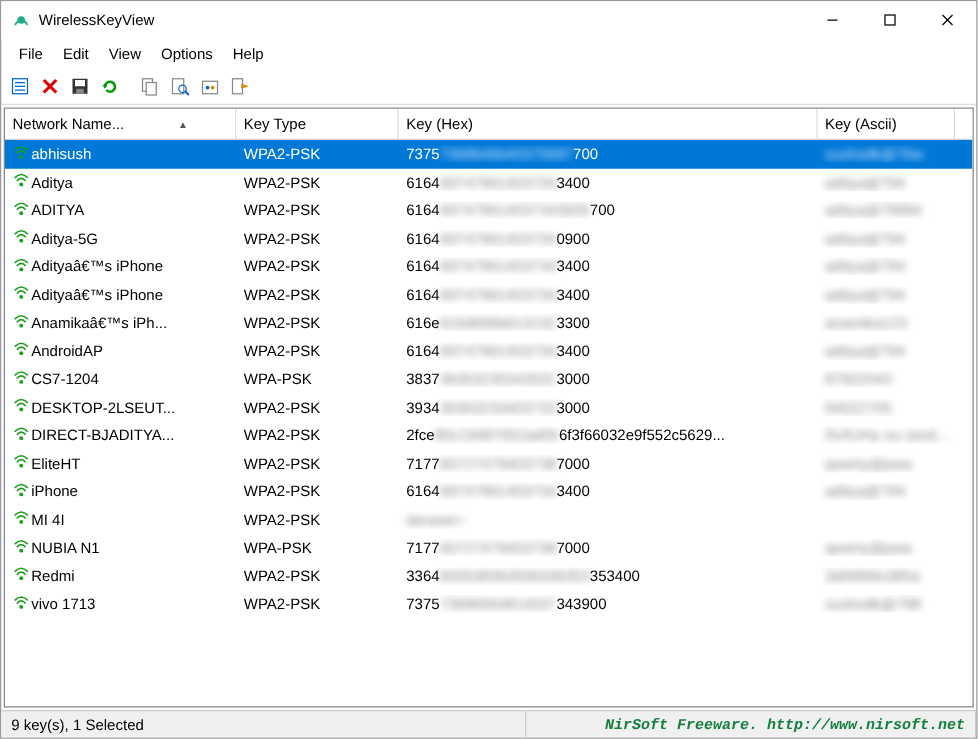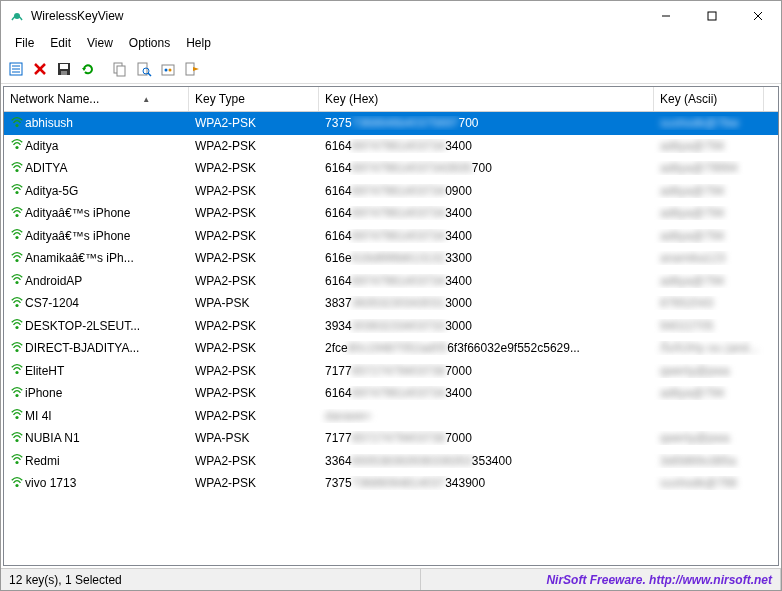--- a/index.html
+++ b/index.html
@@ -101,21 +101,21 @@
   background: #f0f0f0;
   height: 22px;
   align-items: stretch;
 }
 .statusbar .panel {
   padding: 3px 8px;
   border-right: 1px solid #ccc;
   display:flex; align-items:center;
 }
 .statusbar .panel.flex { flex: 1; justify-content: flex-end; }
-.statusbar .link { color: #6d28d9; font-weight: bold; font-style: italic; }
+.statusbar .link { color: #15803d; font-weight: bold; font-style: italic; font-family: Liberation Mono, monospace; }
 ::-webkit-scrollbar { height: 17px; background: #f0f0f0; }
 ::-webkit-scrollbar-thumb { background: #cdcdcd; }
 ::-webkit-scrollbar-button { background: #f0f0f0; width:17px; }
 </style>
 </head>
 <body>
 
 <div class="titlebar">
   <span class="app-icon">
     <svg viewBox="0 0 16 16">
@@ -438,17 +438,17 @@
           <span>vivo 1713</span>
         </div>
         <div class="cell col-type">WPA2-PSK</div>
         <div class="cell col-hex">7375<span class="blur">73686064814037</span>343900</div>
         <div class="cell col-ascii"><span class="blur">sushodk@798</span></div>
       </div>
     </div>
 </div>
 
 <div class="statusbar">
-  <div class="panel" style="width:420px">12 key(s), 1 Selected</div>
+  <div class="panel" style="width:420px">9 key(s), 1 Selected</div>
   <div class="panel flex">
       <span class="link">NirSoft Freeware.  http://www.nirsoft.net</span>
     </div>
 </div>
 
 </body></html>

